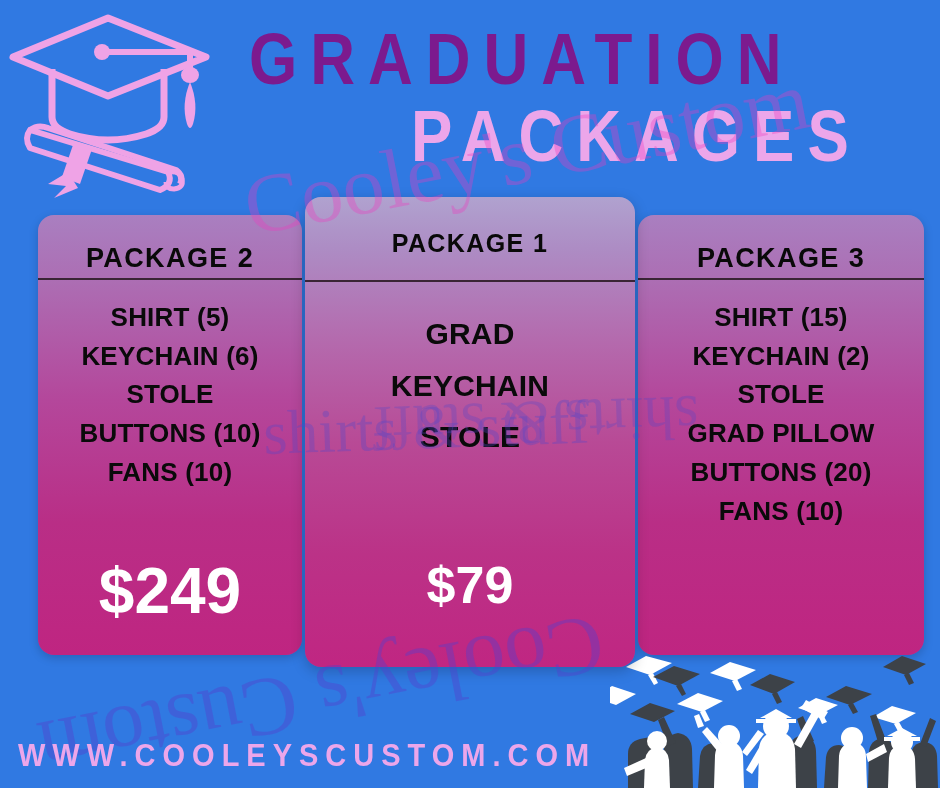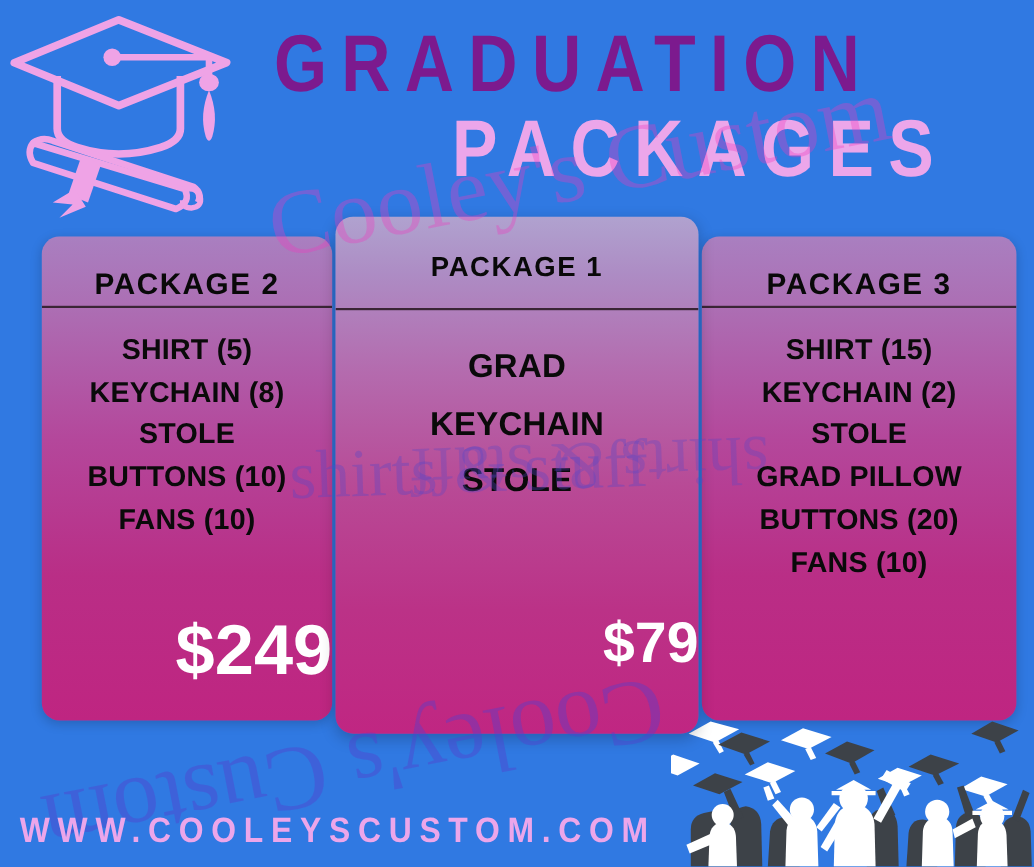--- a/index.html
+++ b/index.html
@@ -203,21 +203,21 @@
     letter-spacing: 0.2px;
   }
   #card-pkg1 .card-items {
     font-size: 30px;
     line-height: 1.72;
     letter-spacing: 0.2px;
     padding-top: 26px;
   }
 
   .card-price {
-    text-align: right;
+    text-align: center;
     color: #ffffff;
     font-weight: 700;
     flex: 0 0 auto;
     z-index: 3;
     position: relative;
   }
   #card-pkg2 .card-price,
   #card-pkg3 .card-price {
     font-size: 64px;
     line-height: 1;
@@ -289,21 +289,21 @@
   </div>
 
   <div class="watermark" id="wm-cooleys-top">Cooley's Custom</div>
   <div class="watermark" id="wm-shirts-top">shirts &amp; stuff</div>
 
   <div class="card" id="card-pkg2">
     <div class="card-header">PACKAGE 2</div>
     <div class="card-divider"></div>
     <div class="card-items">
       <div>SHIRT (5)</div>
-      <div>KEYCHAIN (8)</div>
+      <div>KEYCHAIN (6)</div>
       <div>STOLE</div>
       <div>BUTTONS (10)</div>
       <div>FANS (10)</div>
     </div>
     <div class="card-price">$249</div>
   </div>
 
   <div class="card" id="card-pkg3">
     <div class="card-header">PACKAGE 3</div>
     <div class="card-divider"></div>

